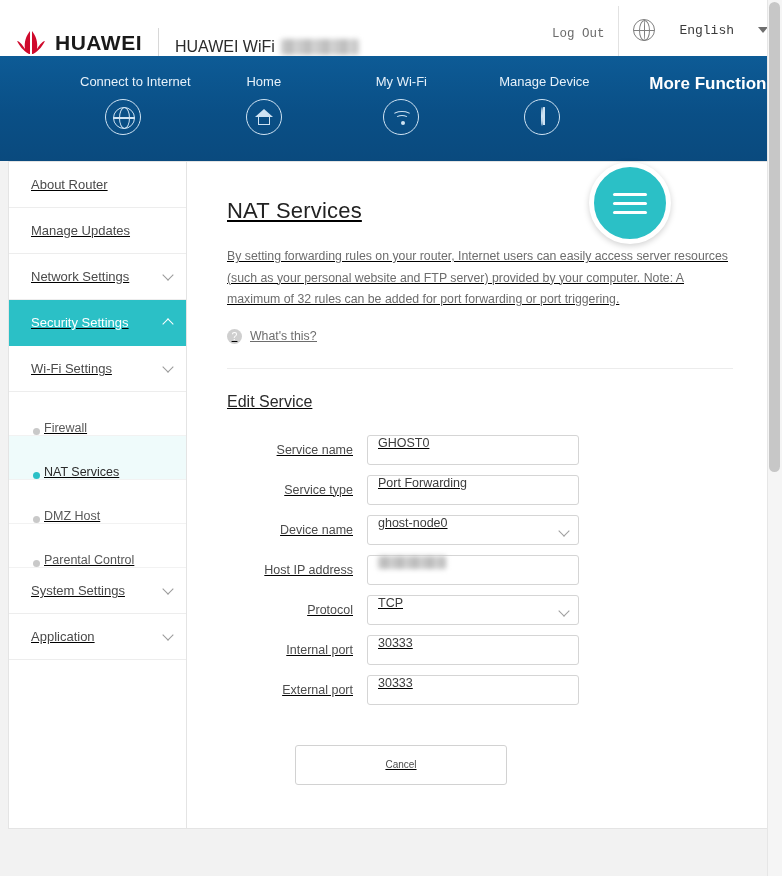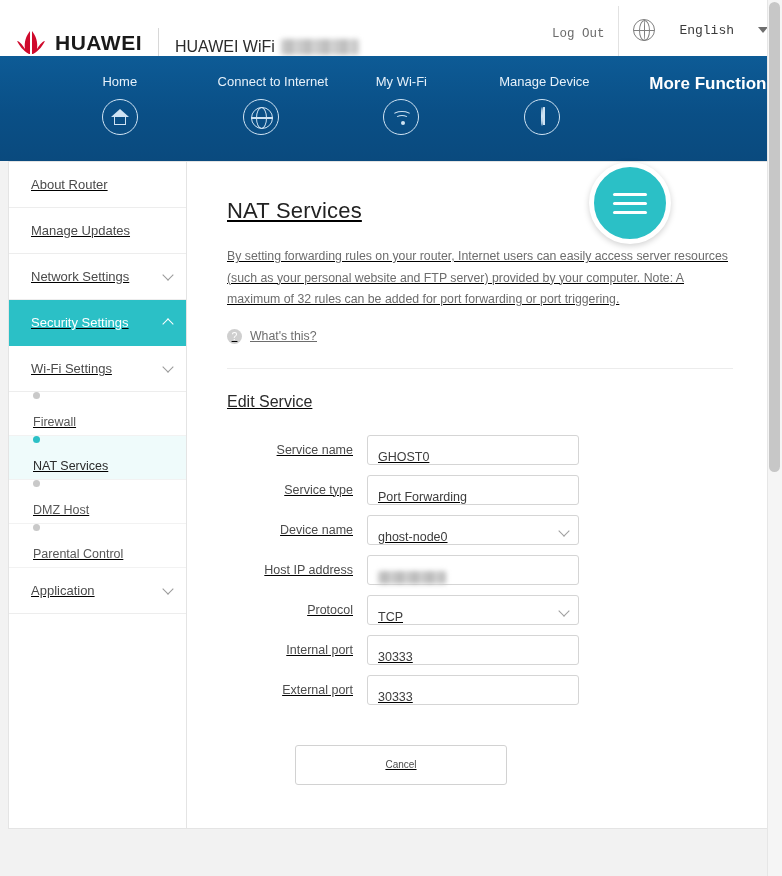--- a/index.html
+++ b/index.html
@@ -95,24 +95,23 @@
     padding: 0 14px 0 22px; font-size: 13px; color: #4a4a4a;
     border-bottom: 1px solid #ededed; cursor: pointer; position: relative;
   }
   .side-item.active { background: #2bc0c6; color: #ffffff; border-bottom-color: #2bc0c6; }
   .side-item .chev {
     width: 8px; height: 8px; border-right: 1.6px solid #9a9a9a; border-bottom: 1.6px solid #9a9a9a;
     transform: rotate(45deg); margin-top: -4px;
   }
   .side-item.active .chev { border-color: #ffffff; transform: rotate(-135deg); margin-top: 3px; }
   .sub-item {
-    height: 44px; display: flex; align-items: flex-start; gap: 16px;
+    height: 44px; display: flex; align-items: flex-end; gap: 4px;
     padding-left: 24px; font-size: 12.5px; color: #585858; cursor: pointer;
     border-bottom: 1px solid #f2f2f2;
-    flex-direction: column;
   }
   .sub-item .bullet { width: 7px; height: 7px; border-radius: 50%; background: #c9c9c9; }
   .sub-item.current { background: #effbfb; color: #2b2b2b; }
   .sub-item.current .bullet { background: #2bc0c6; }
 
   .panel {
     flex: 1; background: #ffffff; border: 1px solid #e4e4e4; min-height: 668px;
     padding: 36px 40px 0 40px;
   }
   .panel h1 { margin: 0; font-size: 22px; font-weight: normal; color: #222; letter-spacing: .2px; }
@@ -126,21 +125,21 @@
   }
   .whats .t { font-size: 12.3px; color: #6d6d6d; text-decoration: underline; }
   .hr { margin: 24px 0 0; border-top: 1px solid #ececec; }
   .sec-title { margin-top: 24px; font-size: 16px; color: #2b2b2b; }
 
   .form { margin-top: 24px; }
   .row { display: flex; align-items: center; margin-bottom: 10px; }
   .row .lab { width: 140px; text-align: right; padding-right: 14px; font-size: 12.5px; color: #4c4c4c; }
   .field {
     position: relative; width: 212px; height: 30px; border: 1px solid #d5d5d5; border-radius: 3px;
-    background: #fff; display: flex; align-items: flex-end; padding: 0 10px; font-size: 12.5px; color: #3d3d3d;
+    background: #fff; display: flex; align-items: flex-start; padding: 0 10px; font-size: 12.5px; color: #3d3d3d;
   }
   .field.select { width: 212px; padding-right: 26px; }
   .field .sel-chev {
     position: absolute; right: 10px; top: 11px; width: 8px; height: 8px;
     border-right: 1.4px solid #9f9f9f; border-bottom: 1.4px solid #9f9f9f; transform: rotate(45deg);
   }
   .field .blur-val {
     height: 13px; width: 68px;
     background: repeating-linear-gradient(90deg,#c6c6c6 0 5px,#b9b9b9 5px 10px,#cfcfcf 10px 15px);
     filter: blur(2.4px); border-radius: 2px;
@@ -187,33 +186,33 @@
           </span>
         <span class="lang-label">English</span>
         <span class="caret-down"></span>
       </div>
     </div>
   </div>
 
   <div class="navband">
     <div class="navitems">
       <div class="navitem">
+        <div class="lbl">Connect to Internet</div>
+        <div class="circ">
+          <span class="ico-globe">
+              <span class="e"></span>
+            </span>
+        </div>
+      </div>
+      <div class="navitem">
         <div class="lbl">Home</div>
         <div class="circ">
           <span class="ico-home">
               <span class="roof"></span>
               <span class="body"></span>
-            </span>
-        </div>
-      </div>
-      <div class="navitem">
-        <div class="lbl">Connect to Internet</div>
-        <div class="circ">
-          <span class="ico-globe">
-              <span class="e"></span>
             </span>
         </div>
       </div>
       <div class="navitem">
         <div class="lbl">My Wi-Fi</div>
         <div class="circ">
           <span class="ico-wifi">
               <i></i>
               <i></i>
               <span class="dot"></span>
@@ -270,20 +269,24 @@
       <div class="sub-item">
         <span class="bullet"></span>
         <span>DMZ Host</span>
       </div>
       <div class="sub-item">
         <span class="bullet"></span>
         <span>Parental Control</span>
       </div>
 
       <div class="side-item">
+        <span>System Settings</span>
+        <span class="chev"></span>
+      </div>
+      <div class="side-item">
         <span>Application</span>
         <span class="chev"></span>
       </div>
     </div>
 
     <div class="panel">
       <h1>NAT Services</h1>
       <div class="desc">By setting forwarding rules on your router, Internet users can easily access server resources (such as your personal website and FTP server) provided by your computer. Note: A maximum of 32 rules can be added for port forwarding or port triggering.</div>
 
       <div class="whats">

